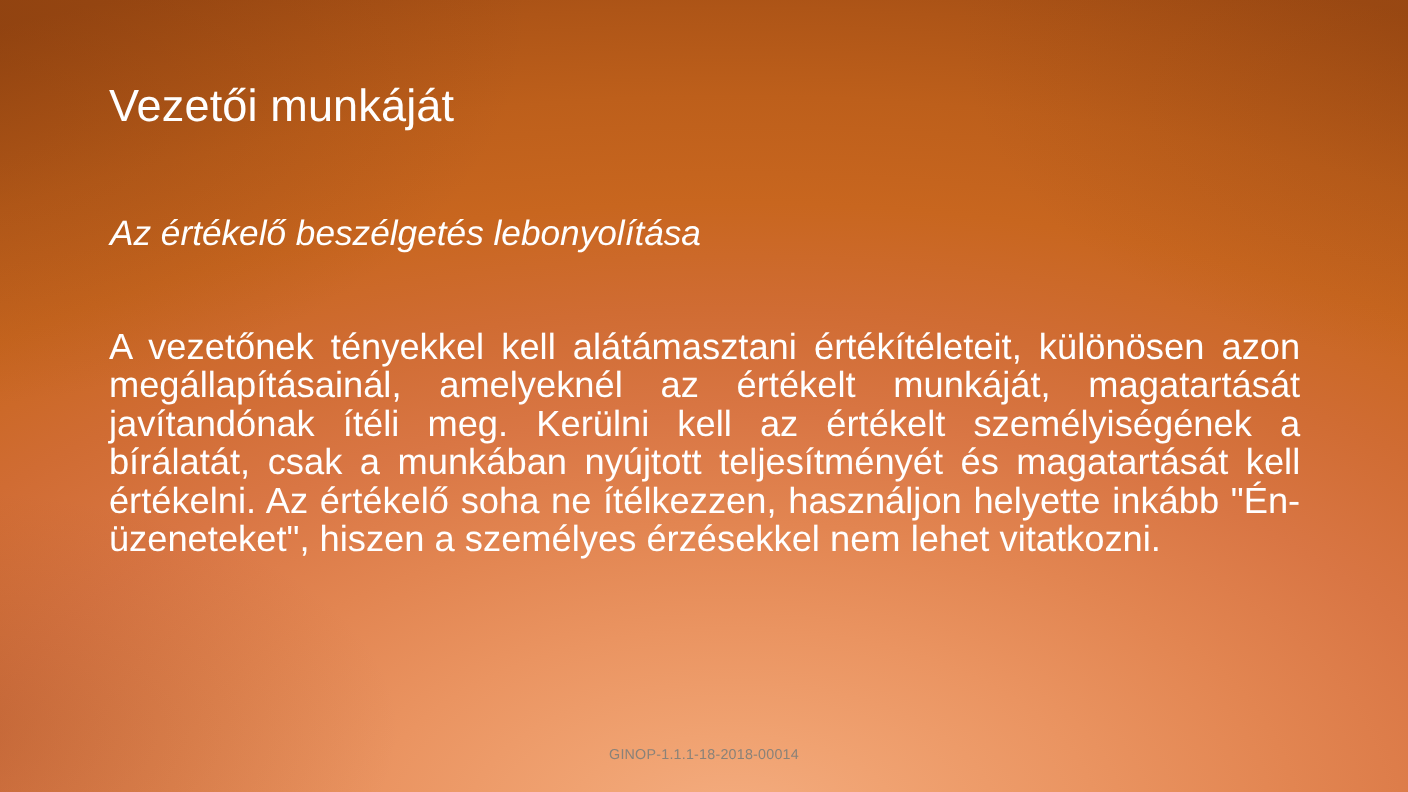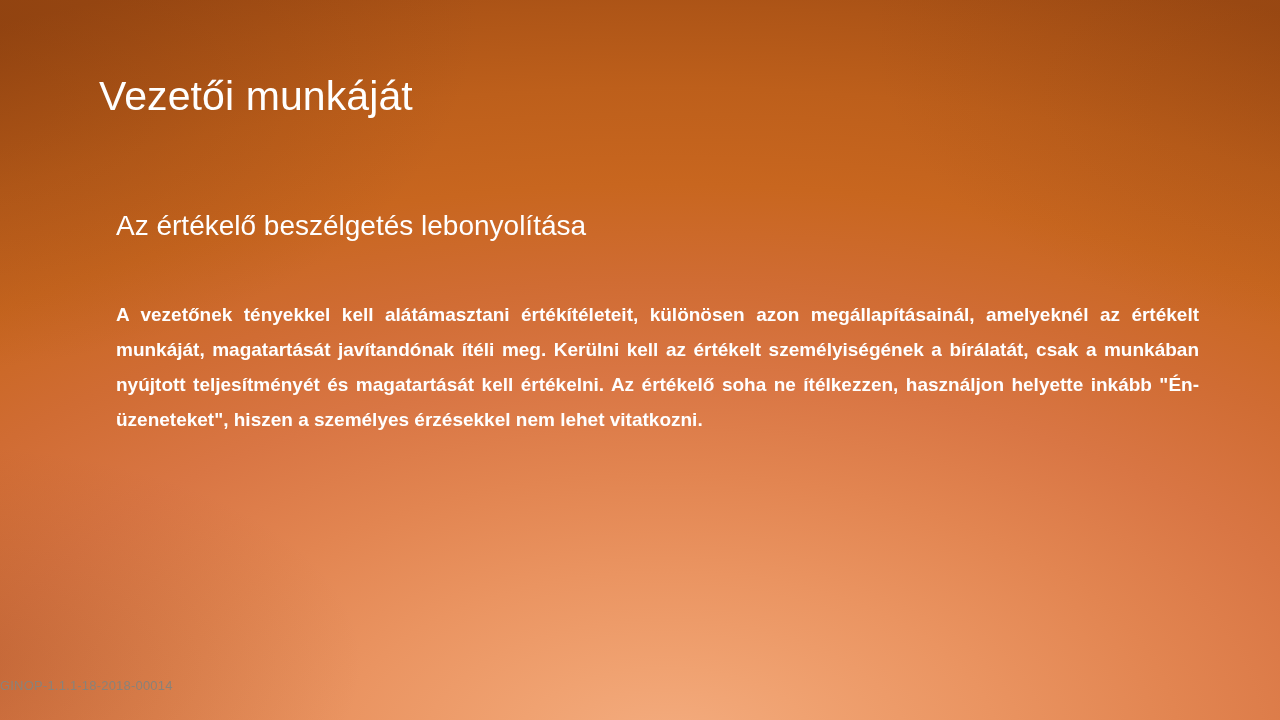--- a/index.html
+++ b/index.html
@@ -67,48 +67,50 @@
     line-height: 1.12;
     letter-spacing: 0.1px;
     color: #ffffff;
   }
 
   .slide-subtitle {
     position: absolute;
     left: 1px;
     top: 193px;
     width: 1083px;
-    margin: 16px;
-    font-size: 28px;
+    margin: 0;
+    font-size: 32px;
     font-weight: 400;
     line-height: 1.2;
     color: #ffffff;
+    font-style: italic;
   }
 
   .slide-body {
     position: absolute;
-    left: 17px;
+    left: 0;
     top: 297px;
     width: 1083px;
     margin: 0;
-    font-size: 19px;
-    font-weight: 700;
+    font-size: 33px;
+    font-weight: 400;
     line-height: 35px;
     color: #ffffff;
     text-align: justify;
     text-justify: inter-word;
     hyphens: none;
   }
 
   .slide-footer {
     position: absolute;
     left: 0;
     top: 678px;
     width: 1280px;
     margin: 0;
+    text-align: center;
     font-size: 13px;
     font-weight: 400;
     line-height: 16px;
     letter-spacing: 0.2px;
     color: #8a8279;
   }
 </style>
 </head>
 <body>
 

